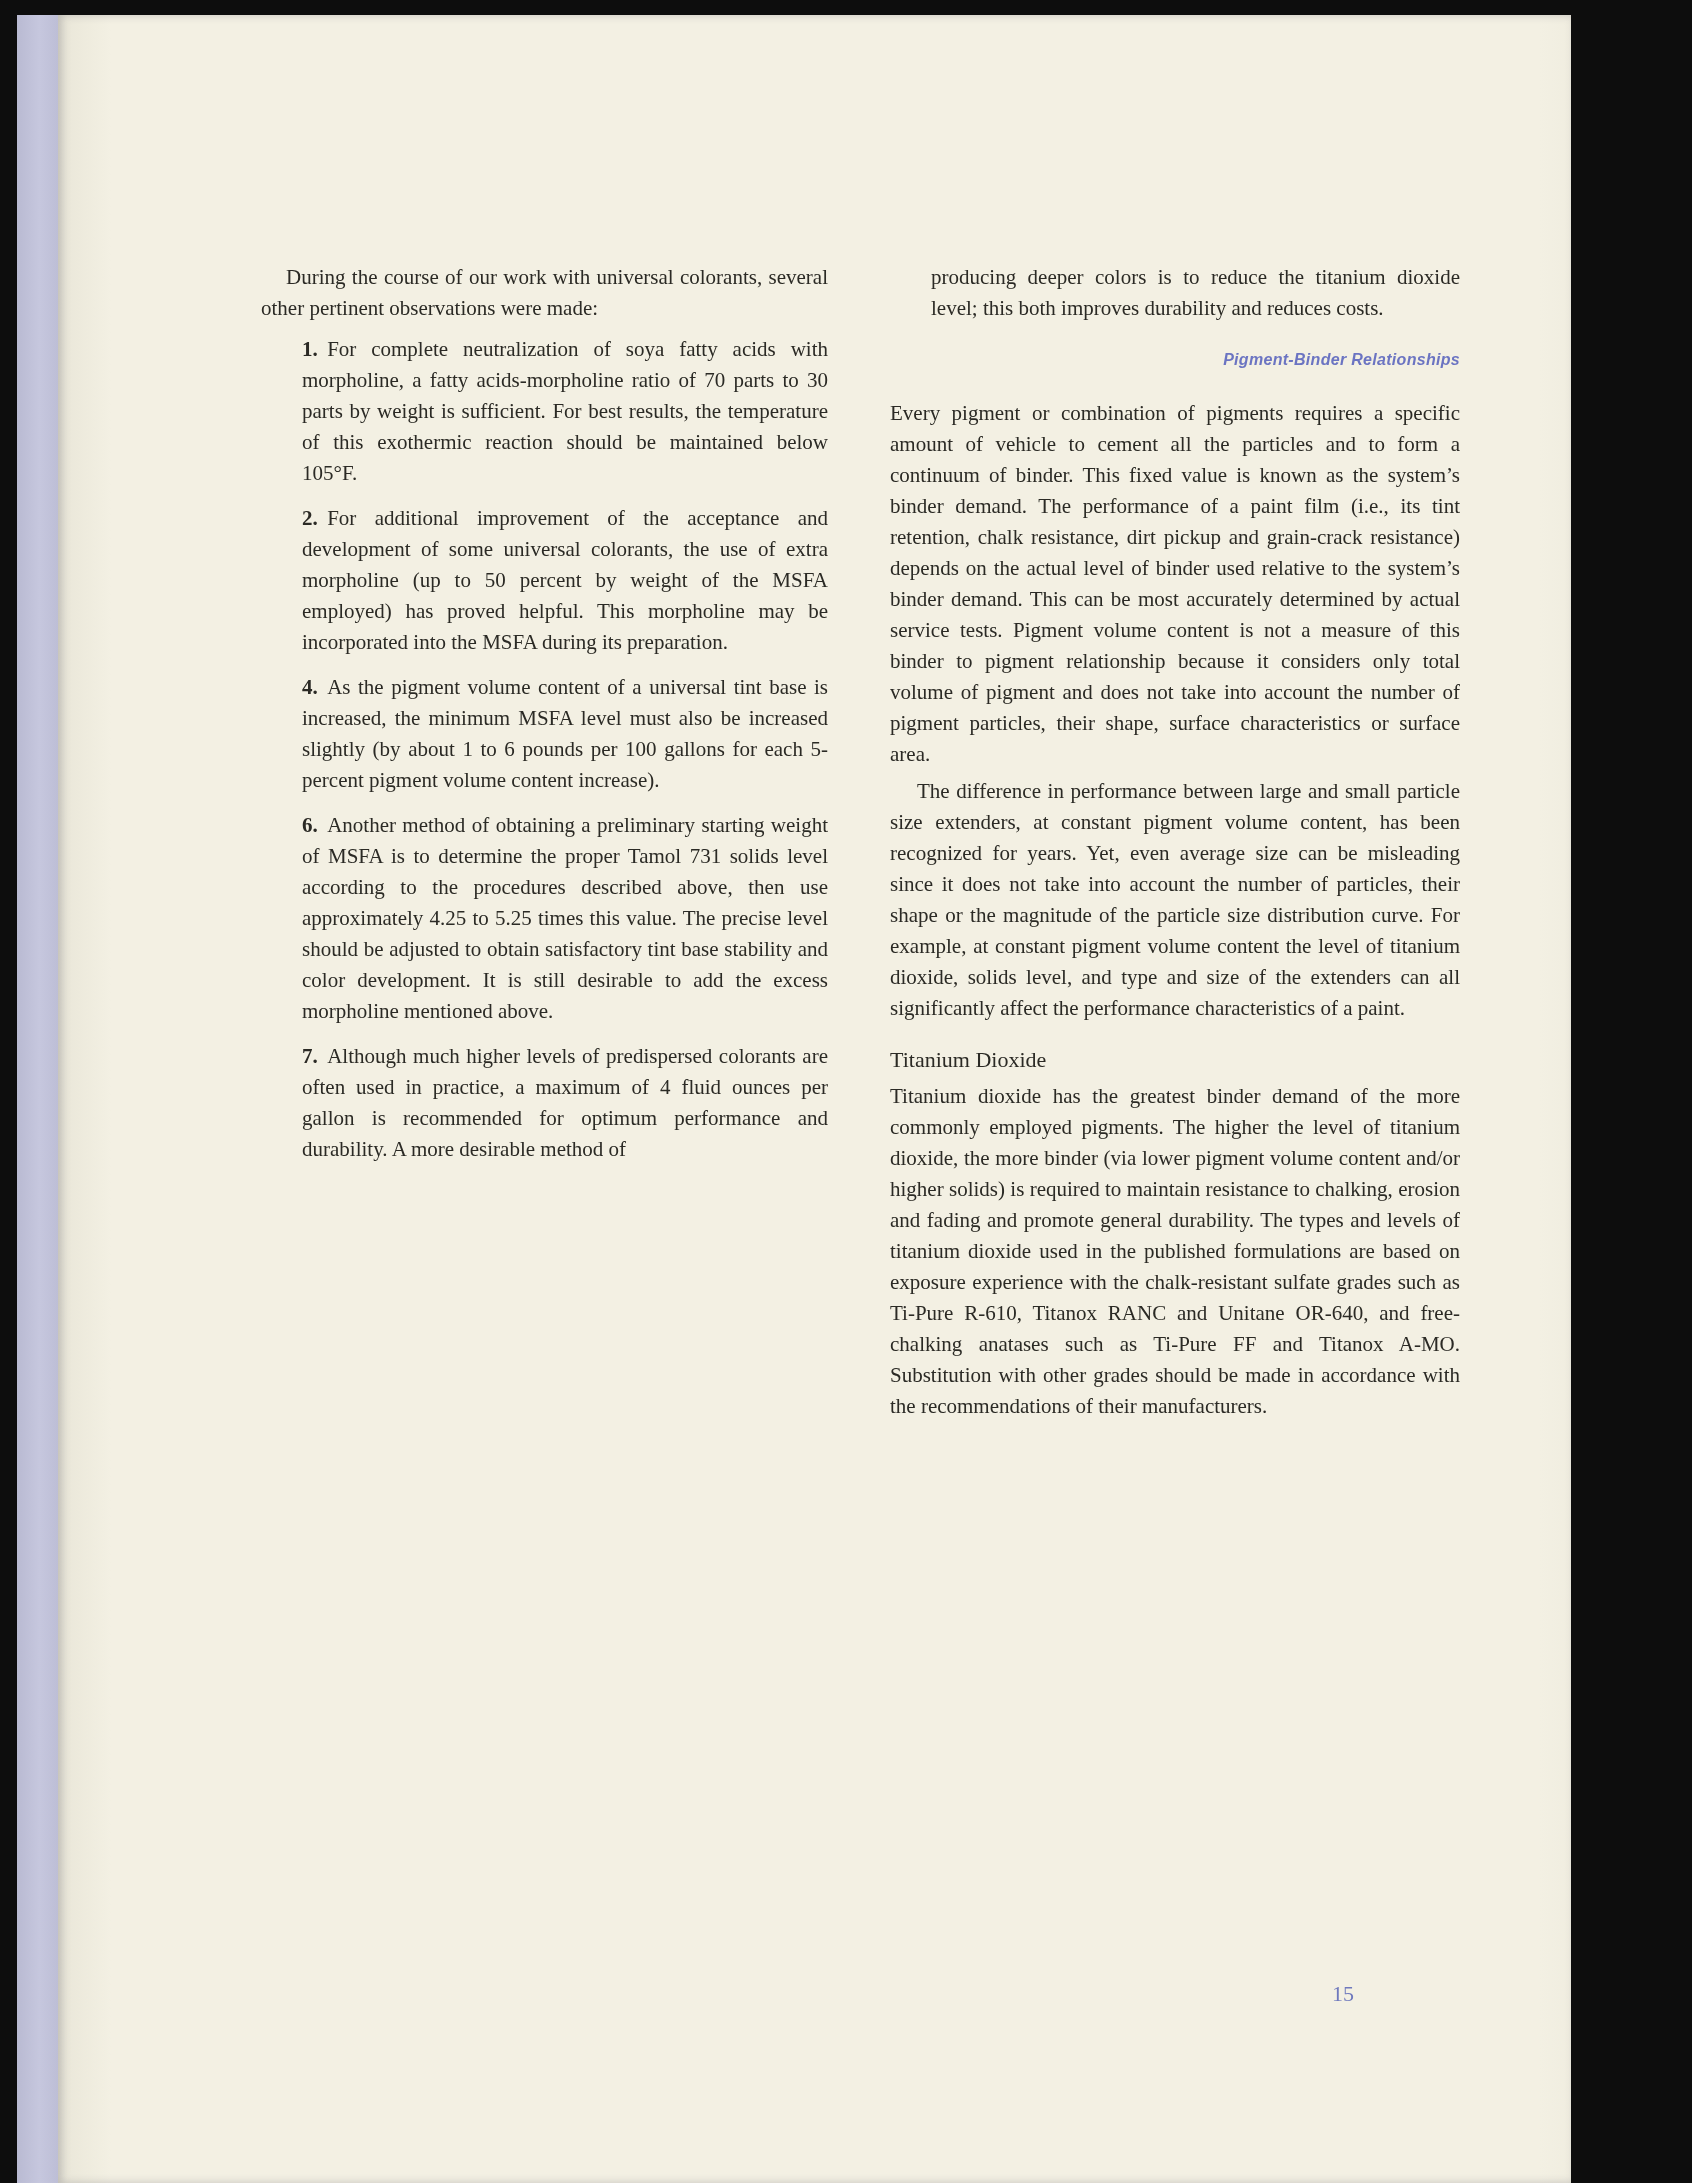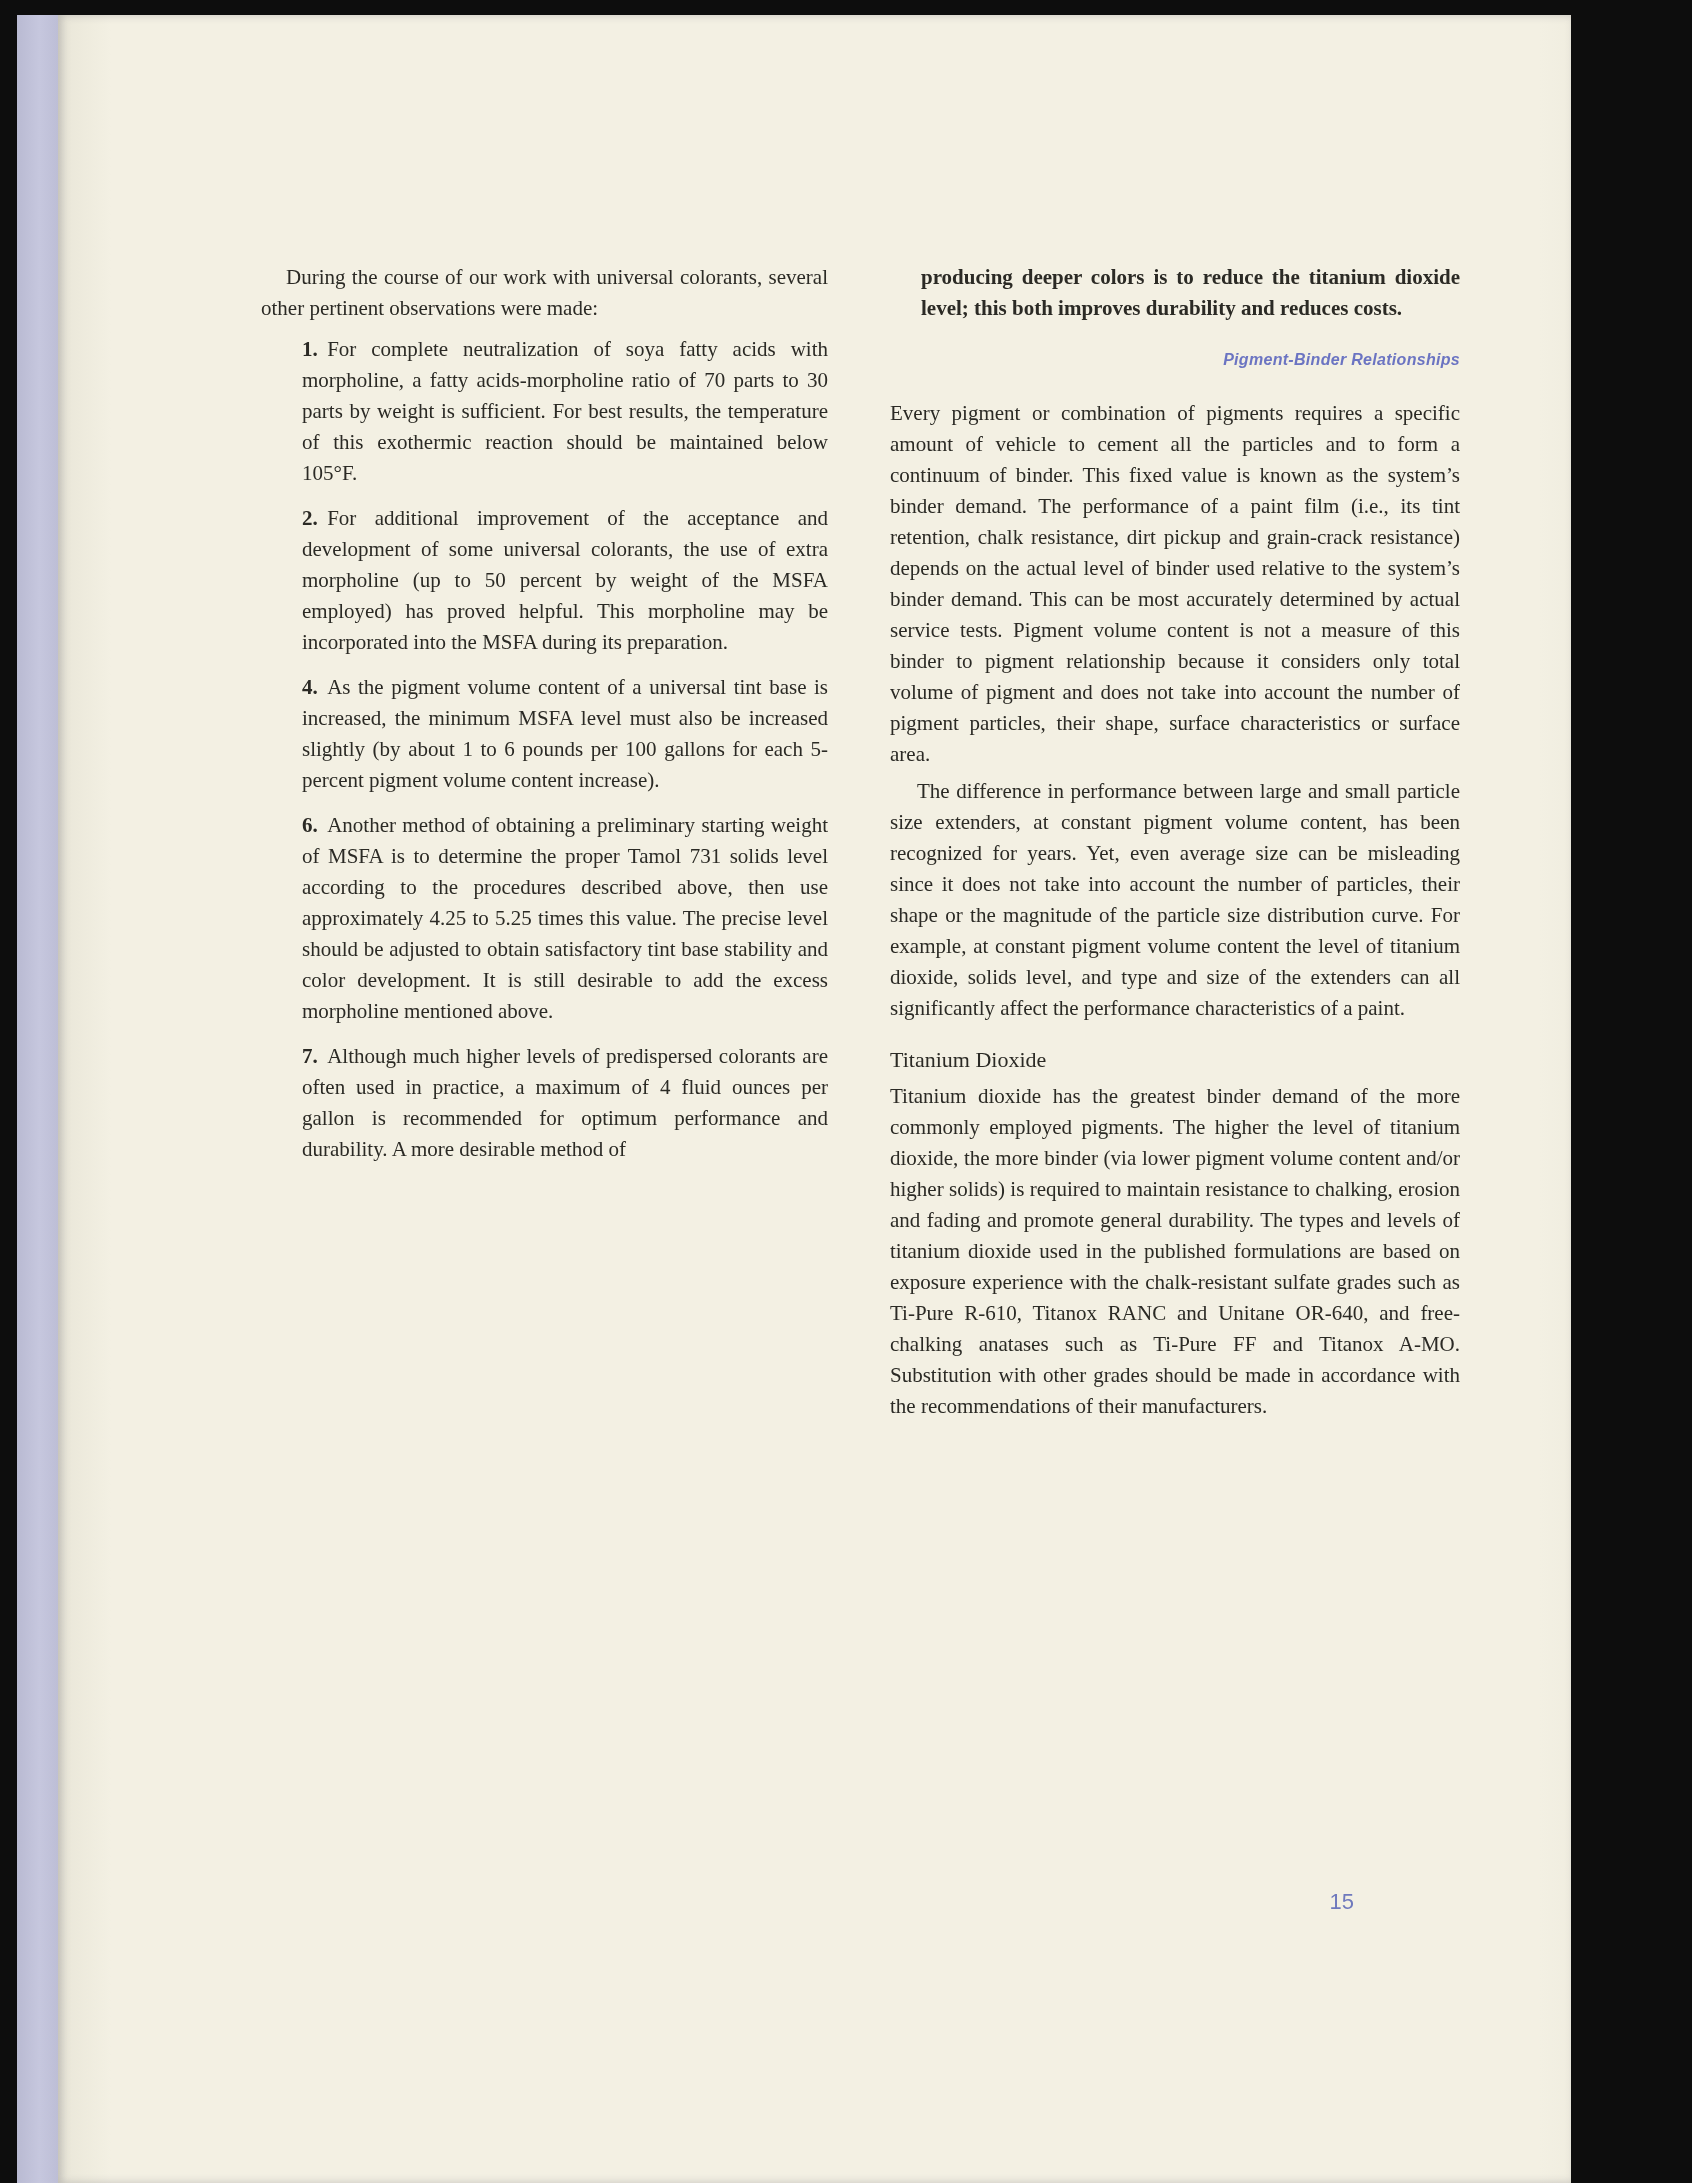--- a/index.html
+++ b/index.html
@@ -58,22 +58,21 @@
   }
   .list-item {
     margin: 0 0 14px 41px;
   }
   .list-item:last-child { margin-bottom: 0; }
   .item-num {
     font-weight: bold;
     margin-right: 9.4px;
   }
   .continuation {
-    margin: 0 0 20px 31px;
-    font-weight: bold;
+    margin: 0 0 20px 41px;
   }
   .section-heading {
     font-family: "Liberation Sans", "DejaVu Sans", sans-serif;
     font-weight: bold;
     font-style: italic;
     font-size: 16px;
     line-height: 29px;
     color: #6b74c2;
     text-align: right;
     margin: 21px 0 23.5px 0;
@@ -88,24 +87,24 @@
   }
   .subsection-heading {
     font-weight: normal;
     font-size: 22px;
     margin: 20px 0 5.9px 0;
     text-align: left;
   }
   .page-number {
     position: absolute;
     right: 217px;
-    top: 1874px;
+    top: 1966px;
     font-size: 22px;
     color: #6f79bd;
-    font-family: Liberation Sans, sans-serif;
+    font-family: Liberation Serif, serif;
   }
 </style>
 </head>
 <body>
 
 <div class="scan-bg"></div>
 
 <div class="page-edge-strip"></div>
 
 <div class="paper">

